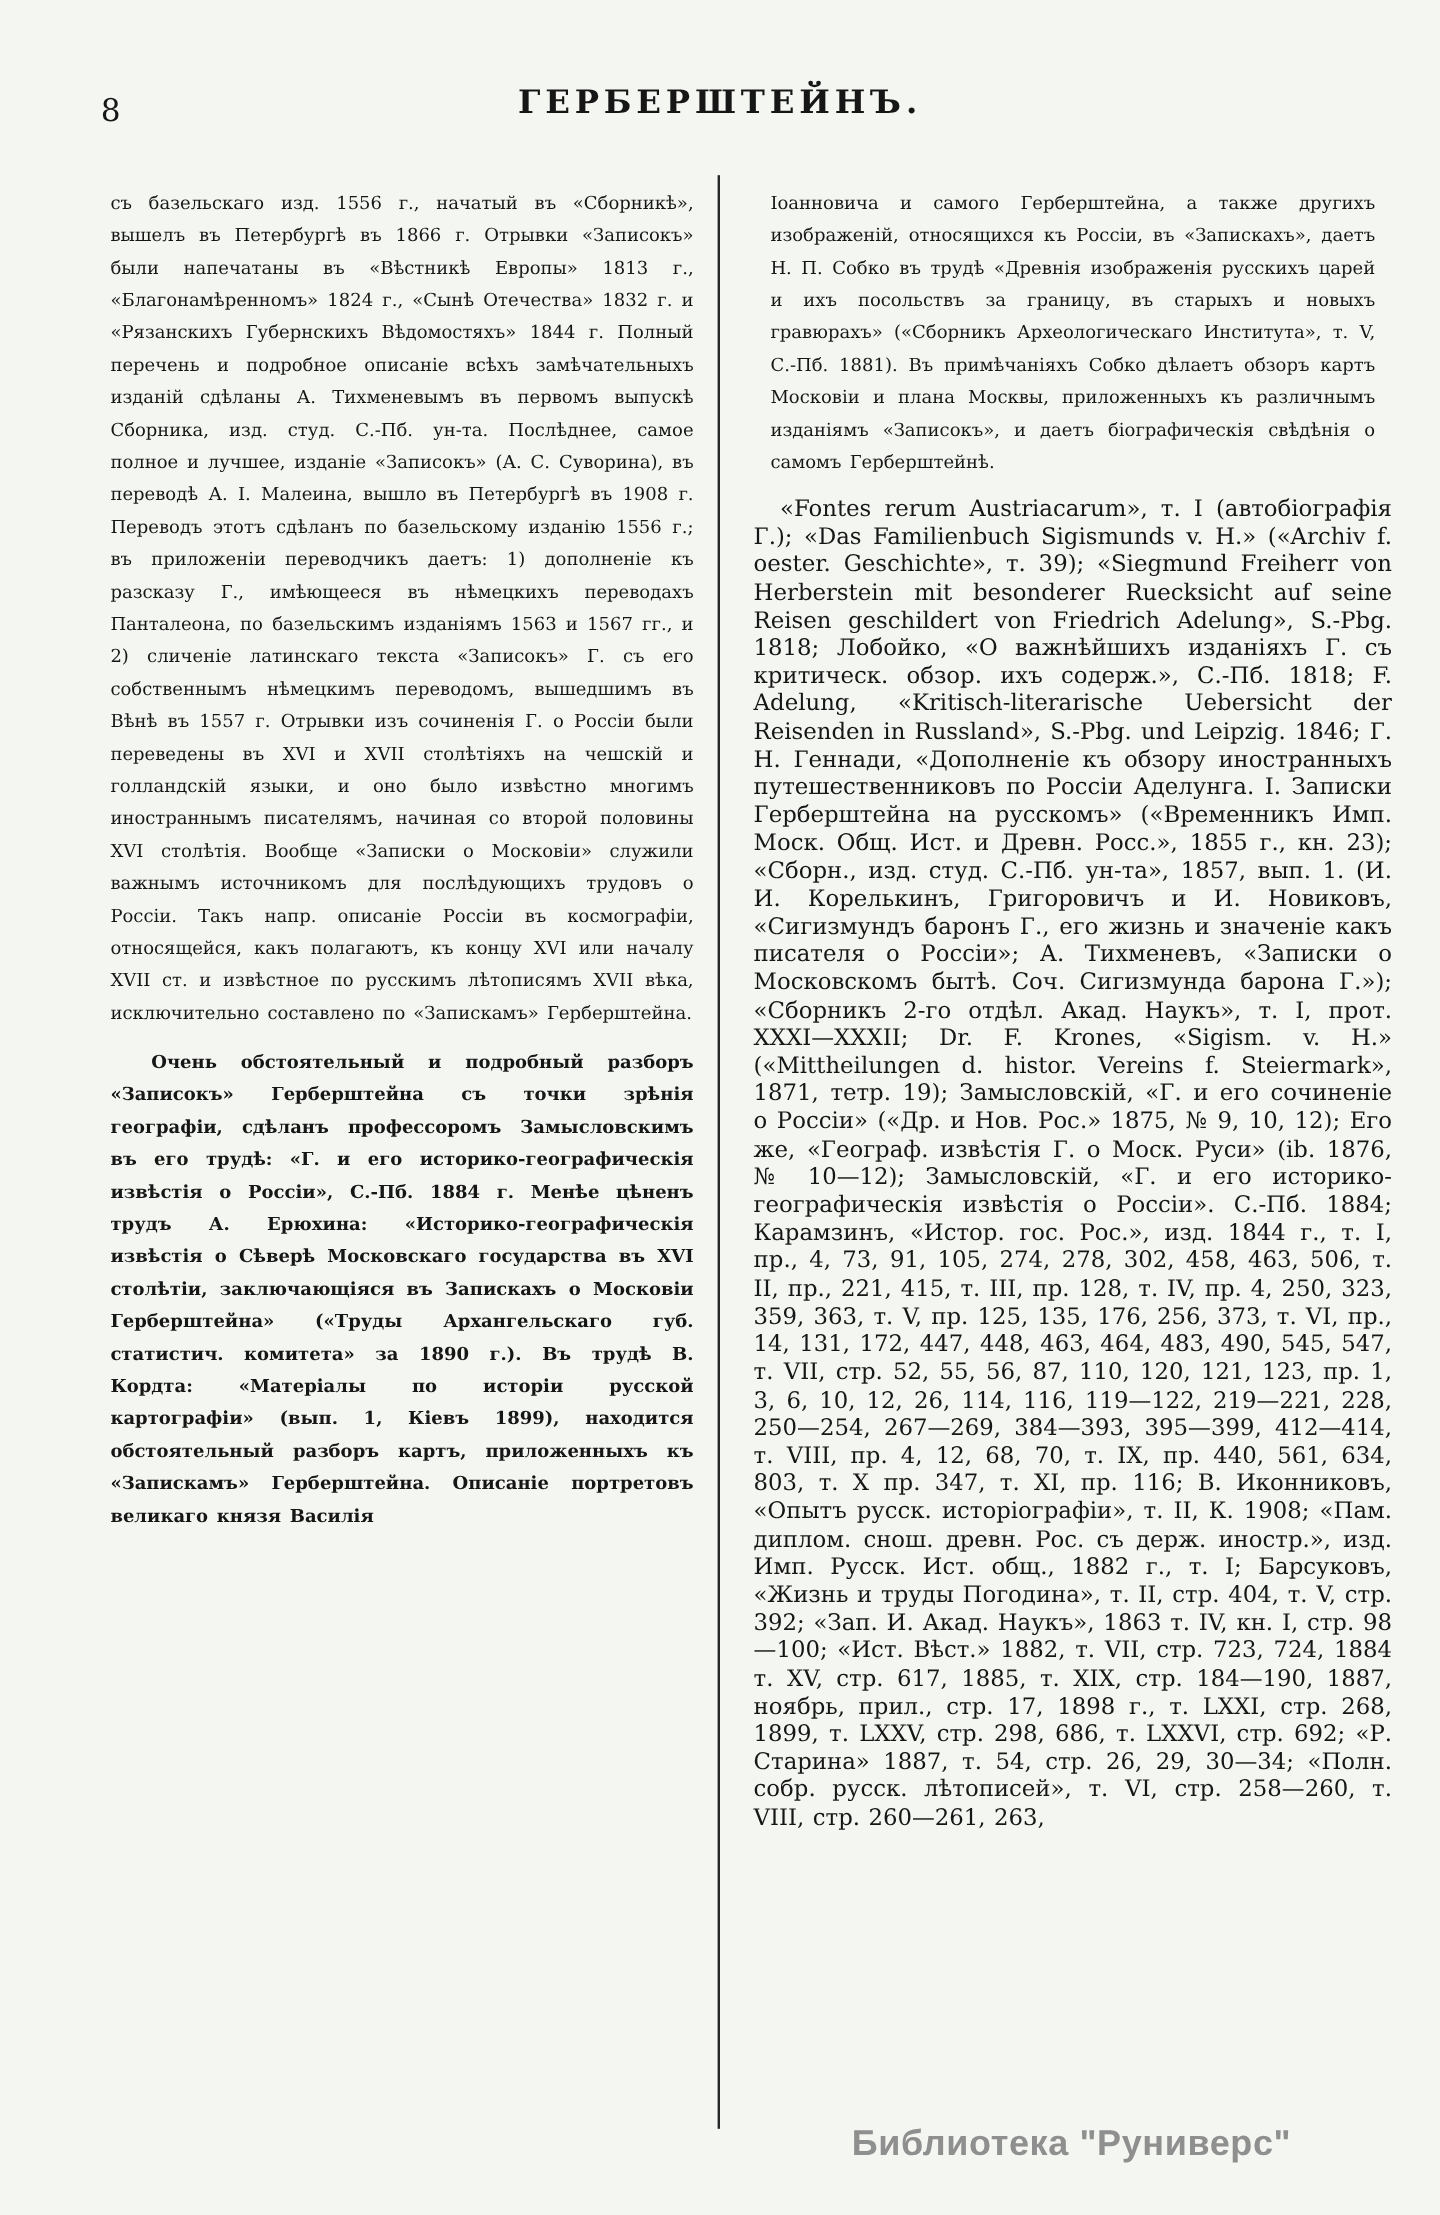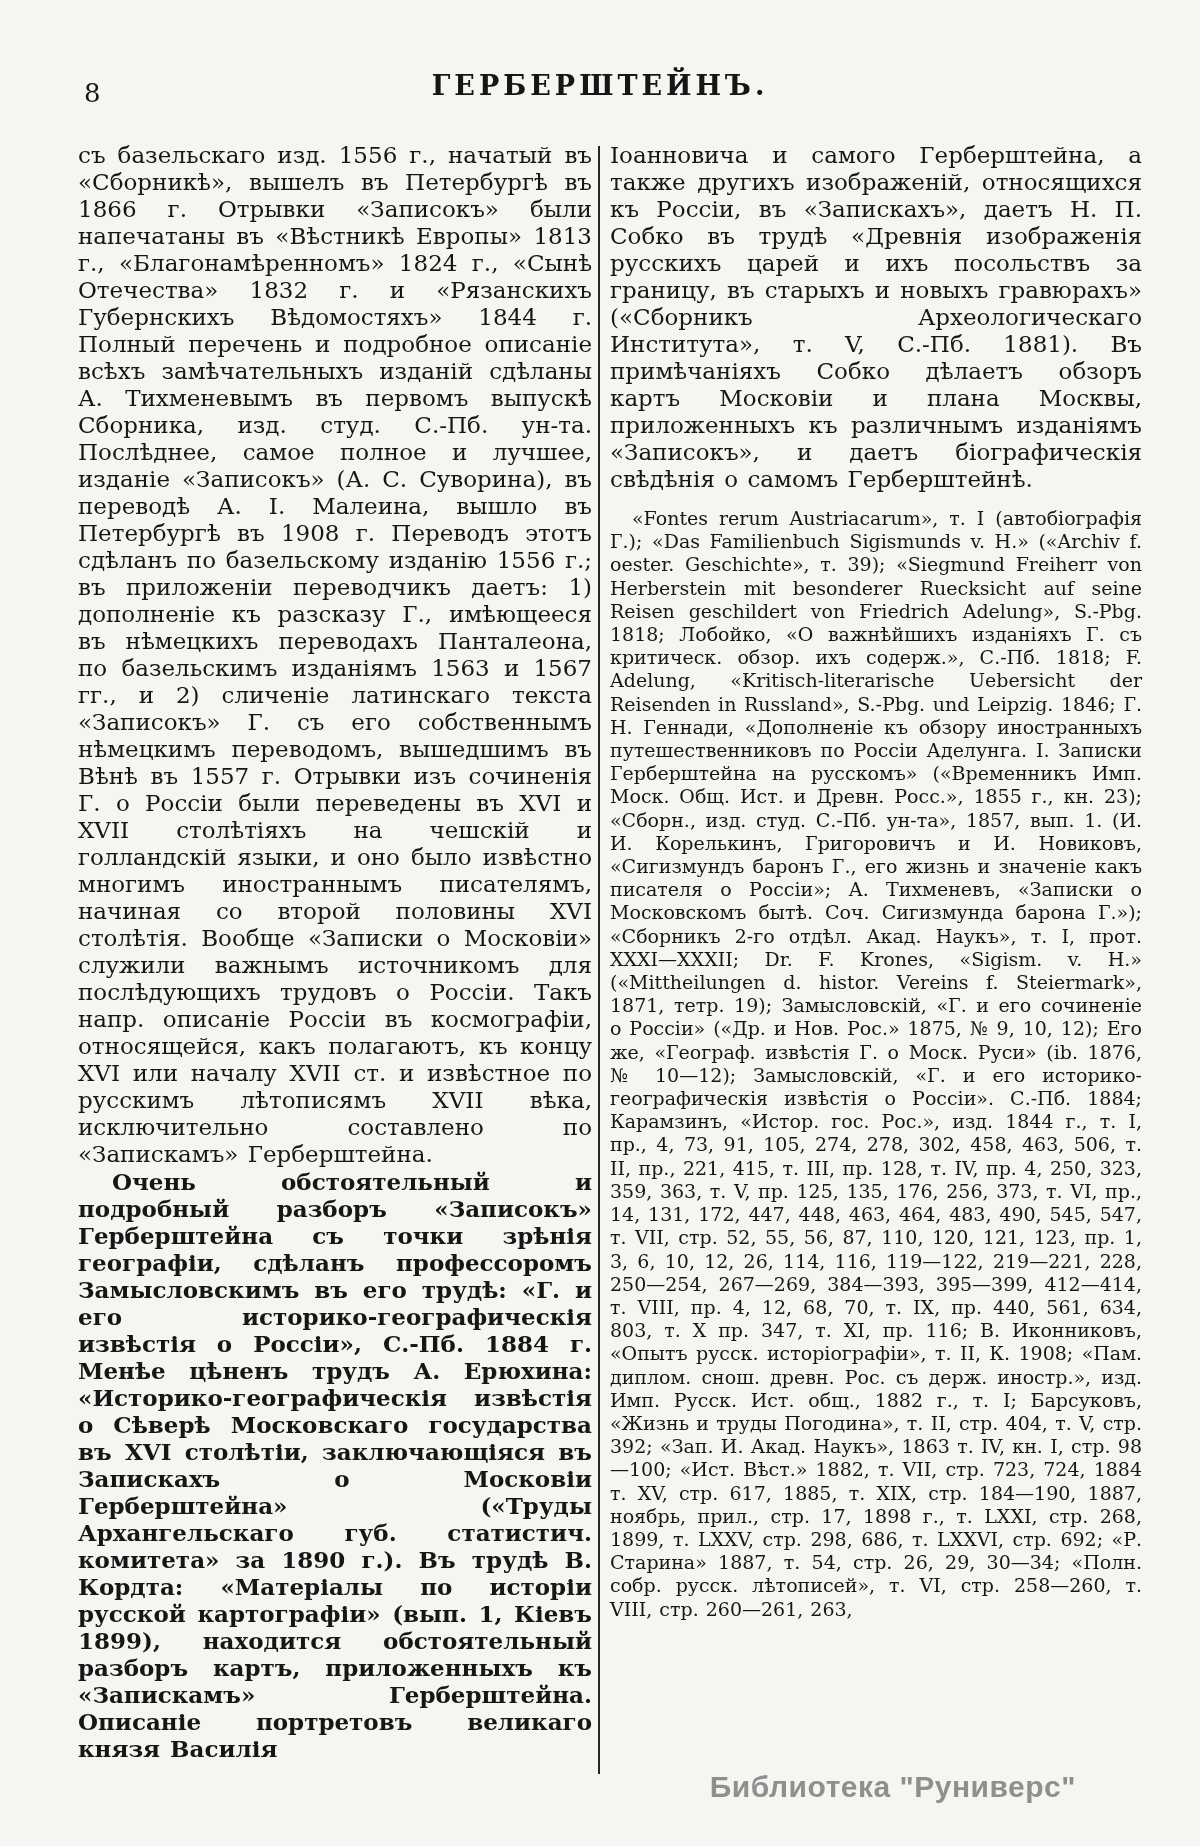--- a/index.html
+++ b/index.html
@@ -34,33 +34,33 @@
     line-height: 1;
     letter-spacing: 4px;
     font-weight: bold;
   }
   .col {
     position: absolute;
     top: 142px;
     text-align: justify;
   }
   .col-left  { left: 78px;  width: 514px; }
-  .col-right { left: 610px; width: 532px; }
+  .col-right { left: 628px; width: 532px; }
   .col-divider {
     position: absolute;
     left: 598px;
     top: 146px;
     width: 2px;
     height: 1628px;
     background: #262626;
   }
   .body-text {
-    font-size: 23px;
+    font-size: 15px;
     line-height: 27px;
-    margin: 0;
+    margin: 14px;
     word-spacing: 2px;
   }
   .body-text + .body-text { margin-top: 0; font-weight: bold; }
   .indent { text-indent: 34px; }
   .biblio-text {
     font-size: 19px;
     line-height: 23.2px;
     margin: 14px 0 0 0;
     text-indent: 22px;
     word-spacing: 1px;

